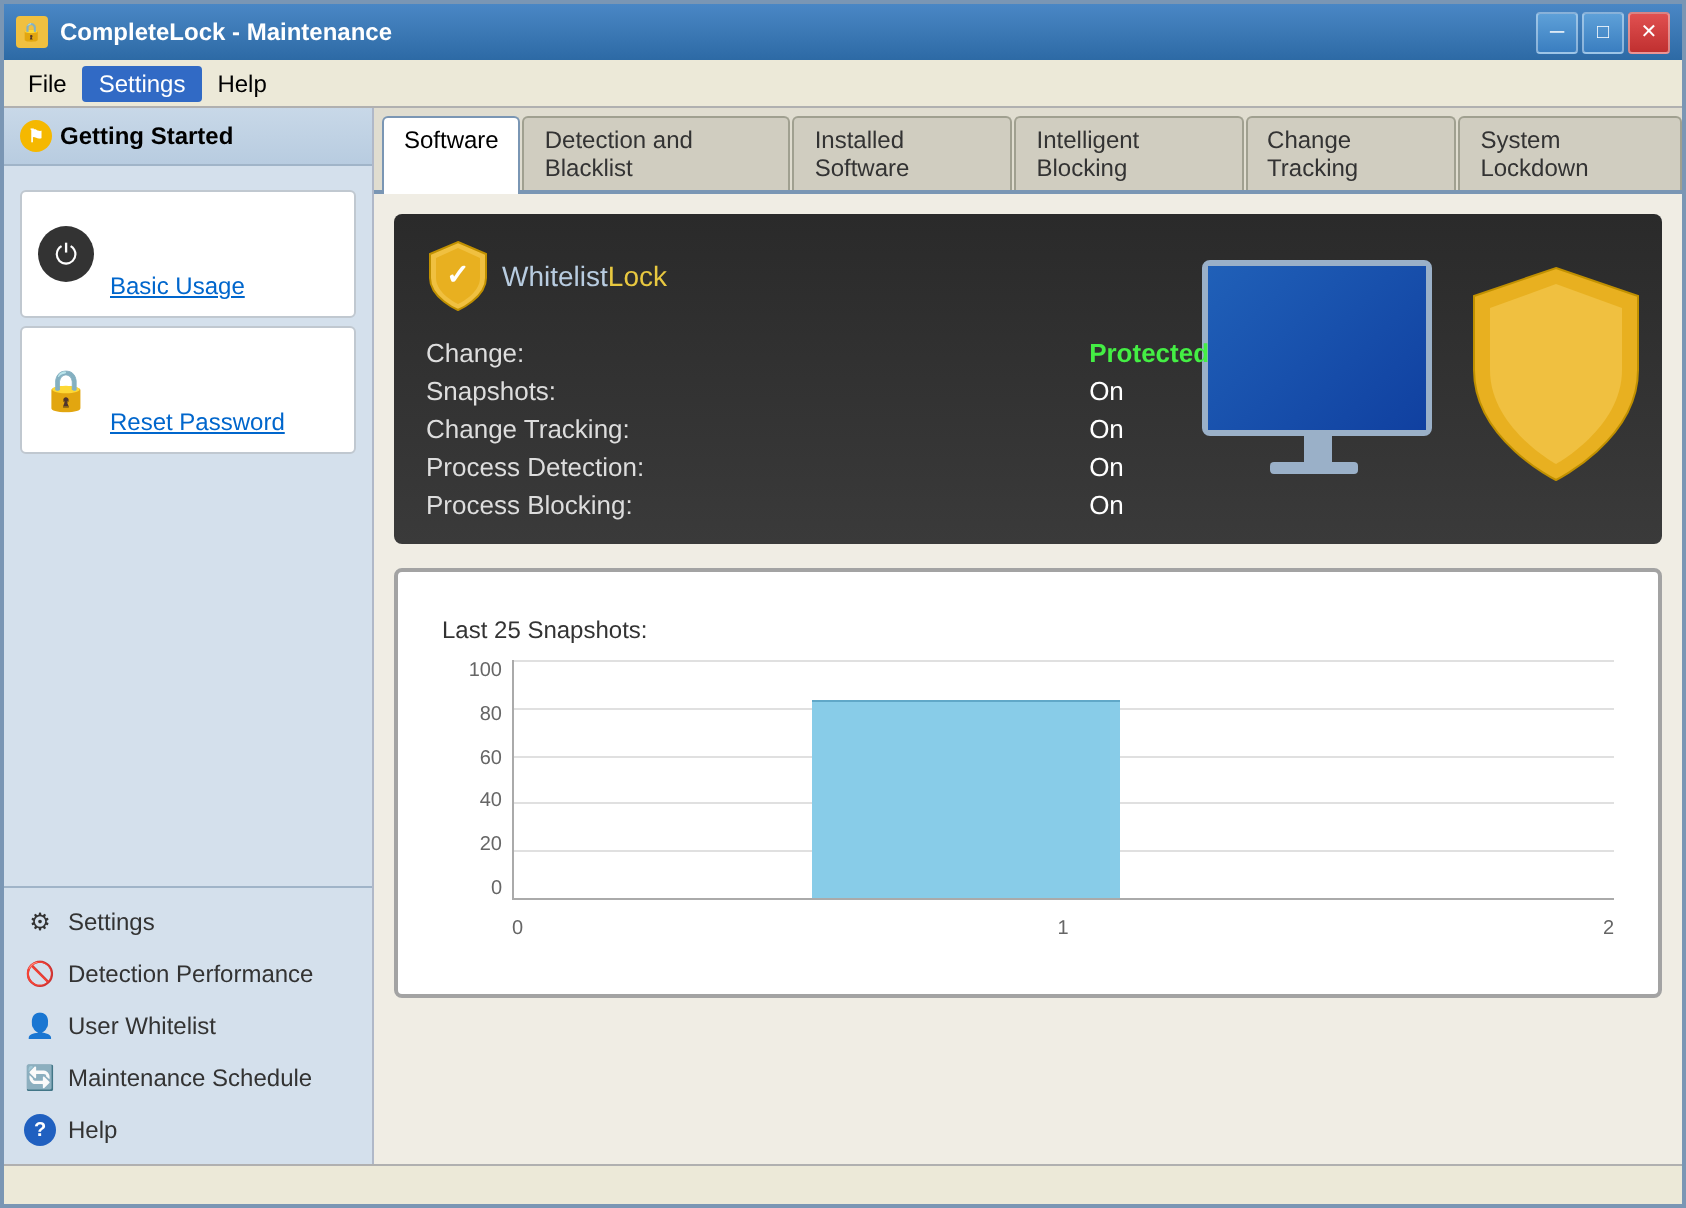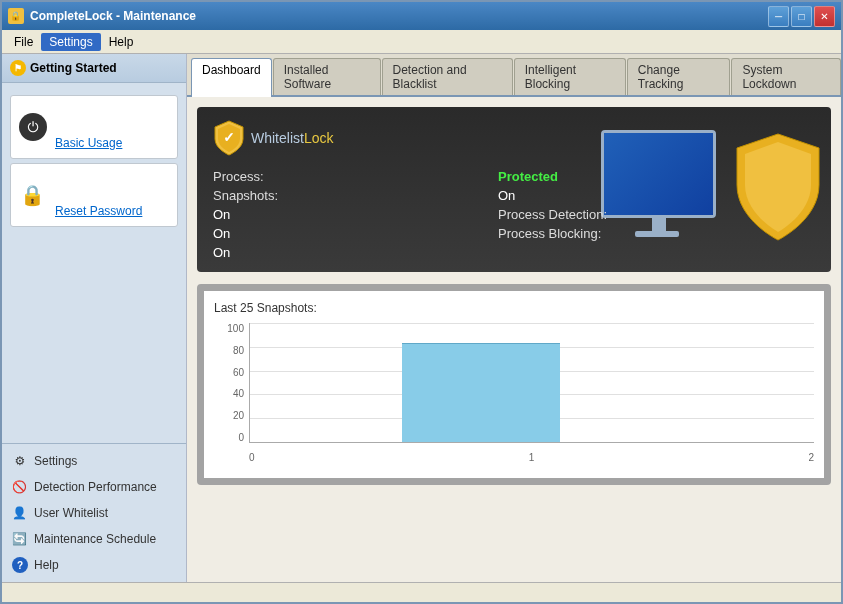--- a/index.html
+++ b/index.html
@@ -313,23 +313,23 @@
       width: 280px;
       display: flex;
       align-items: center;
       justify-content: flex-end;
       z-index: 1;
     }
 
     
     .chart-section {
       background: white;
-      border: 7px solid #a3a3a3;
+      border: 2px solid #a3a3a3;
       border-radius: 4px;
-      padding: 10px;
+      padding: 22px;
     }
 
     .chart-title {
       font-size: 12px;
       color: #333;
       margin-bottom: 8px;
     }
 
     
     .status-bar {
@@ -405,23 +405,23 @@
         <div class="sidebar-nav-item">
           <div class="nav-icon" style="background:#2060c0;color:white;border-radius:50%;width:16px;height:16px;display:flex;align-items:center;justify-content:center;font-size:10px;font-weight:bold;">?</div>
           <span>Help</span>
         </div>
       </div>
     </div>
 
     <div class="content-area">
 
       <div class="tab-bar">
-        <div class="tab active">Dashboard</div>
+        <div class="tab active">Software</div>
+        <div class="tab">Detection and Blacklist</div>
         <div class="tab">Installed Software</div>
-        <div class="tab">Detection and Blacklist</div>
         <div class="tab">Intelligent Blocking</div>
         <div class="tab">Change Tracking</div>
         <div class="tab">System Lockdown</div>
       </div>
 
       <div class="dashboard-content">
 
         <div class="header-banner">
           <div class="banner-left">
 
@@ -433,26 +433,27 @@
                 <text x="16" y="23" text-anchor="middle" font-size="14" fill="white" font-weight="bold">✓</text>
               </svg>
               <div>
                 <div style="color:#b8cce0;font-size:14px;line-height:1.2;">
                   <span>Whitelist</span><span style="color:#e8c840;">Lock</span>
                 </div>
               </div>
             </div>
 
             <div class="status-grid">
-              <span class="status-label">Process:</span>
+              <span class="status-label">Change:</span>
               <span class="status-value-green">Protected</span>
 
               <span class="status-label">Snapshots:</span>
               <span class="status-value-white">On</span>
 
+              <span class="status-label">Change Tracking:</span>
               <span class="status-value-white">On</span>
 
               <span class="status-label">Process Detection:</span>
               <span class="status-value-white">On</span>
 
               <span class="status-label">Process Blocking:</span>
               <span class="status-value-white">On</span>
             </div>
           </div>
 

